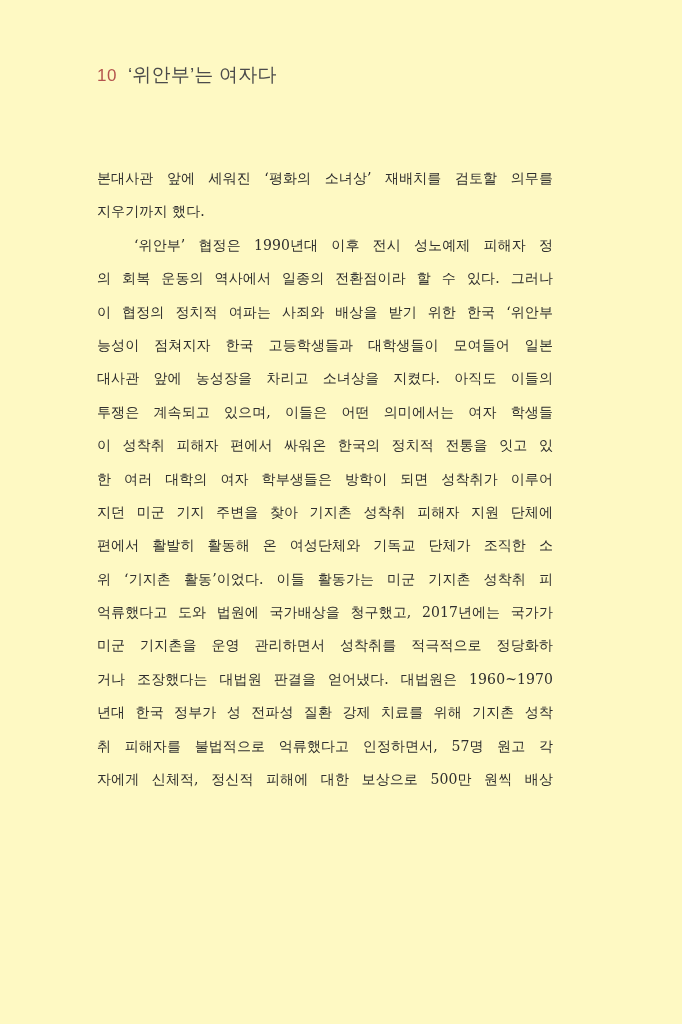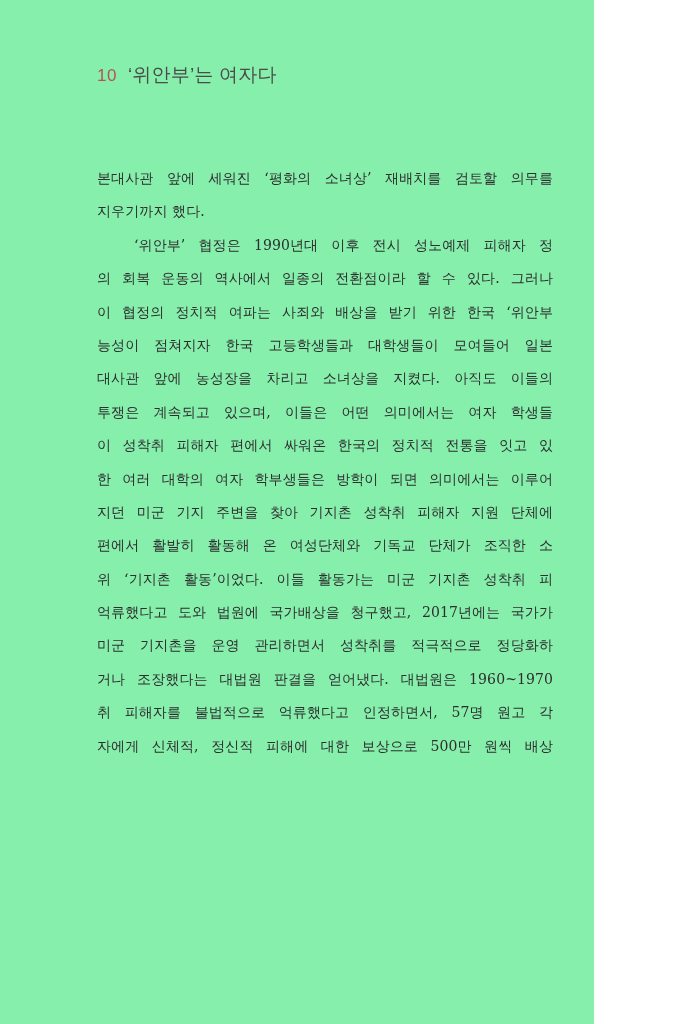--- a/index.html
+++ b/index.html
@@ -2,23 +2,23 @@
 <html lang="ko"><head>
 <meta charset="utf-8">
 <style>
   html, body {
     margin: 0;
     padding: 0;
     background: #ffffff;
   }
   .page {
     position: relative;
-    width: 594px;
+    width: 682px;
     height: 1024px;
-    background: #86efac;
+    background: #fef9c3;
     overflow: hidden;
     font-family: "DejaVu Serif", "Liberation Serif", serif;
   }
   
   .running-head {
     position: absolute;
     left: 97px;
     top: 62px;
     display: flex;
     align-items: baseline;
@@ -78,24 +78,25 @@
     <div class="line">본대사관 앞에 세워진 ‘평화의 소녀상’ 재배치를 검토할 의무를</div>
     <div class="line para-end">지우기까지 했다.</div>
 
     <div class="line indent">‘위안부’ 협정은 1990년대 이후 전시 성노예제 피해자 정</div>
     <div class="line">의 회복 운동의 역사에서 일종의 전환점이라 할 수 있다. 그러나</div>
     <div class="line">이 협정의 정치적 여파는 사죄와 배상을 받기 위한 한국 ‘위안부</div>
     <div class="line">능성이 점쳐지자 한국 고등학생들과 대학생들이 모여들어 일본</div>
     <div class="line">대사관 앞에 농성장을 차리고 소녀상을 지켰다. 아직도 이들의</div>
     <div class="line">투쟁은 계속되고 있으며, 이들은 어떤 의미에서는 여자 학생들</div>
     <div class="line">이 성착취 피해자 편에서 싸워온 한국의 정치적 전통을 잇고 있</div>
-    <div class="line">한 여러 대학의 여자 학부생들은 방학이 되면 의미에서는 이루어</div>
+    <div class="line">한 여러 대학의 여자 학부생들은 방학이 되면 성착취가 이루어</div>
     <div class="line">지던 미군 기지 주변을 찾아 기지촌 성착취 피해자 지원 단체에</div>
     <div class="line">편에서 활발히 활동해 온 여성단체와 기독교 단체가 조직한 소</div>
     <div class="line">위 ‘기지촌 활동’이었다. 이들 활동가는 미군 기지촌 성착취 피</div>
     <div class="line">억류했다고 도와 법원에 국가배상을 청구했고, 2017년에는 국가가</div>
     <div class="line">미군 기지촌을 운영 관리하면서 성착취를 적극적으로 정당화하</div>
     <div class="line">거나 조장했다는 대법원 판결을 얻어냈다. 대법원은 1960~1970</div>
+    <div class="line">년대 한국 정부가 성 전파성 질환 강제 치료를 위해 기지촌 성착</div>
     <div class="line">취 피해자를 불법적으로 억류했다고 인정하면서, 57명 원고 각</div>
     <div class="line">자에게 신체적, 정신적 피해에 대한 보상으로 500만 원씩 배상</div>
   </div>
 
 </div>
 
 </body></html>

